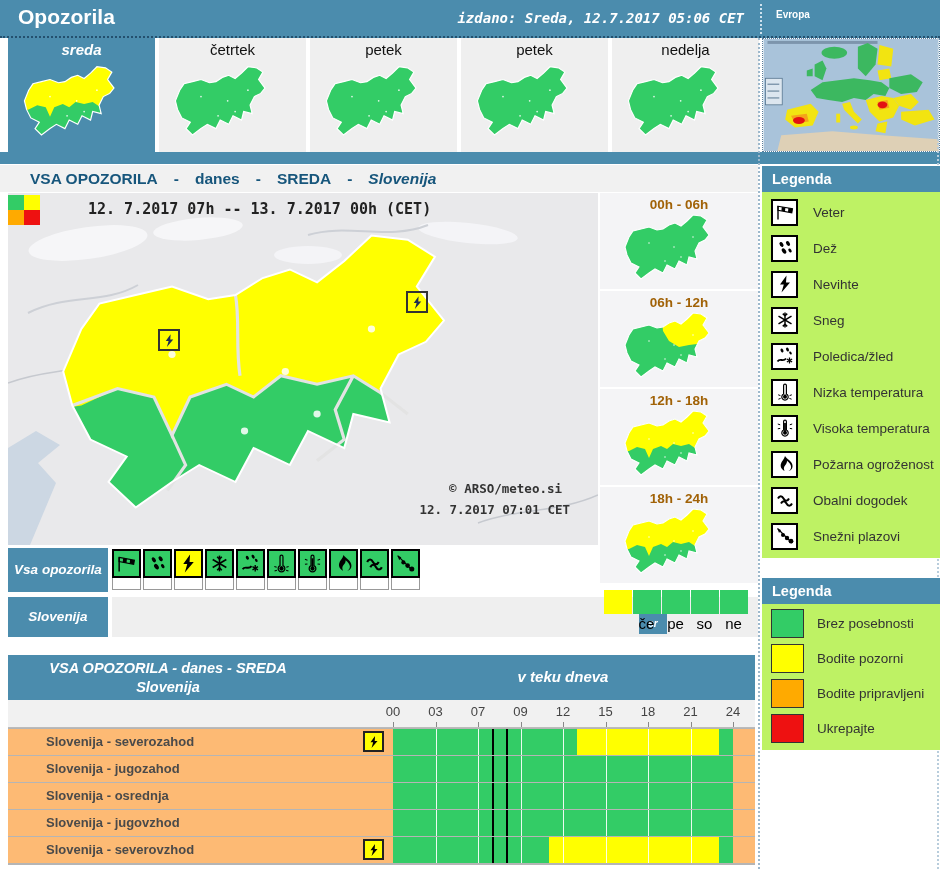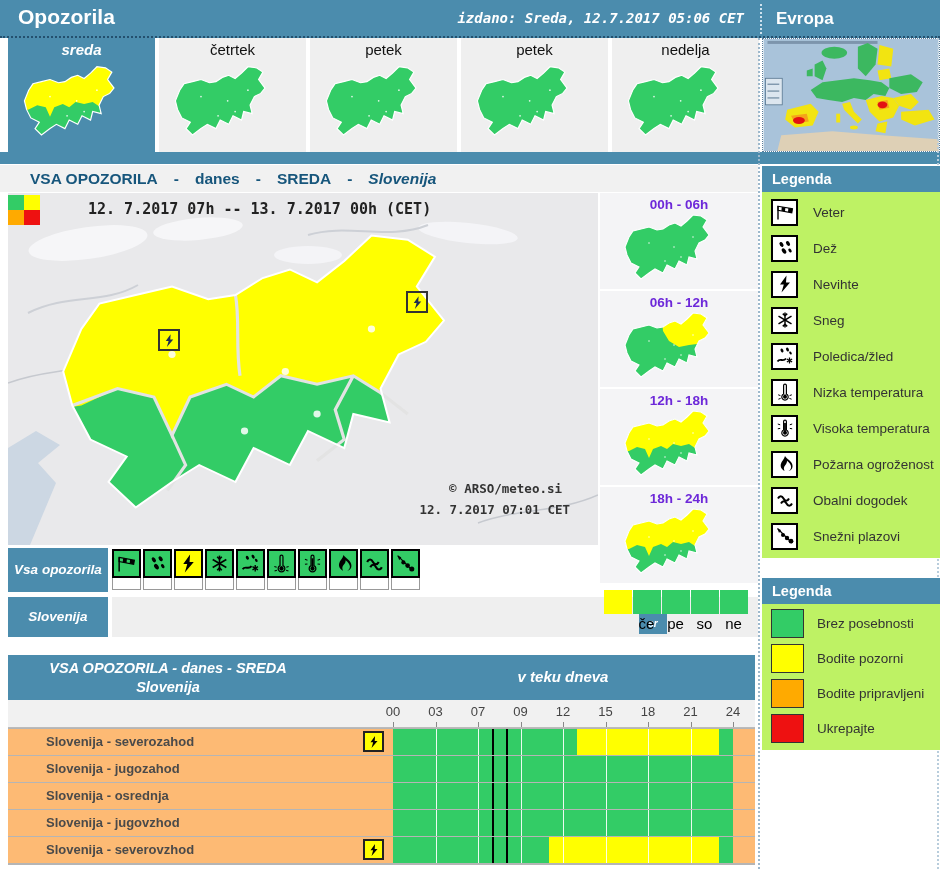--- a/index.html
+++ b/index.html
@@ -5,21 +5,21 @@
   html,body{margin:0;padding:0;background:#fff;}
   .page{position:relative;width:940px;height:869px;background:#fff;
         font-family:"Liberation Sans",sans-serif;overflow:hidden;}
 
   
   .hdr{position:absolute;left:0;top:0;width:940px;height:38px;background:#4b8cad;
        border-bottom:2px dotted #24506e;box-sizing:border-box;}
   .hdr-title{position:absolute;left:18px;top:5px;color:#fff;font-size:21px;font-weight:bold;}
   .hdr-issued{position:absolute;right:196px;top:10px;color:#fff;
        font-family:"DejaVu Sans Mono",monospace;font-style:italic;font-weight:bold;font-size:14px;}
-  .hdr-europe{position:absolute;left:776px;top:9px;color:#fff;font-size:17px;font-weight:bold;}
+  .hdr-europe{position:absolute;left:776px;top:9px;color:#fff;font-size:10px;font-weight:bold;}
   .vsep-h{position:absolute;left:760px;top:4px;height:30px;border-left:2px dotted #cfe2ee;}
   .vsep{position:absolute;left:758px;top:38px;height:831px;border-left:2px dotted #9db8cc;}
   .vsep2{position:absolute;left:937px;top:38px;height:831px;border-left:2px dotted #b8cddc;}
 
   
   .tab{position:absolute;top:38px;width:147px;height:114px;background:#efefef;cursor:pointer;}
   .tab.sel{background:#4b8cad;}
   .tab-label{height:23px;text-align:center;font-size:15px;padding-top:3px;color:#111;box-sizing:border-box;}
   .tab.sel .tab-label{color:#fff;font-weight:bold;font-style:italic;}
   .tab-map{display:block;margin:2px auto 0;width:128px;height:80px;}
@@ -43,21 +43,21 @@
   .mattr2{position:absolute;right:28px;top:309px;font-family:"DejaVu Sans Mono",monospace;
           font-weight:bold;font-size:12.5px;color:#333;text-align:right;}
   .chip{position:absolute;left:0;top:2px;width:32px;height:30px;}
   .chip div{position:absolute;width:16px;height:15px;}
   .wbox{position:absolute;width:22px;height:22px;border:2px solid #333;box-sizing:border-box;
         display:flex;align-items:center;justify-content:center;}
 
   
   .tcol{position:absolute;left:600px;top:193px;width:158px;height:392px;background:#f4f4f6;}
   .tmap{height:98px;border-bottom:2px solid #fff;box-sizing:border-box;text-align:center;cursor:pointer;}
-  .tmap-label{font-size:13.5px;font-weight:bold;color:#6d28d9;padding-top:4px;height:20px;box-sizing:border-box;}
+  .tmap-label{font-size:13.5px;font-weight:bold;color:#a16207;padding-top:4px;height:20px;box-sizing:border-box;}
   .tmap svg{width:126px;height:72px;}
 
   
   .teal-label{position:absolute;background:#4b8cad;color:#fff;font-weight:bold;font-style:italic;
        font-size:13.5px;display:flex;align-items:center;justify-content:center;text-align:center;line-height:1.25;}
   .vicons{position:absolute;left:112px;top:549px;display:flex;}
   .vcell{width:29px;margin-right:2px;}
   .vbox{width:29px;height:29px;border:2px solid #000;box-sizing:border-box;
         display:flex;align-items:center;justify-content:center;cursor:pointer;}
   .vsub{width:29px;height:12px;background:#fff;border:1px solid #999;border-top:none;box-sizing:border-box;}

